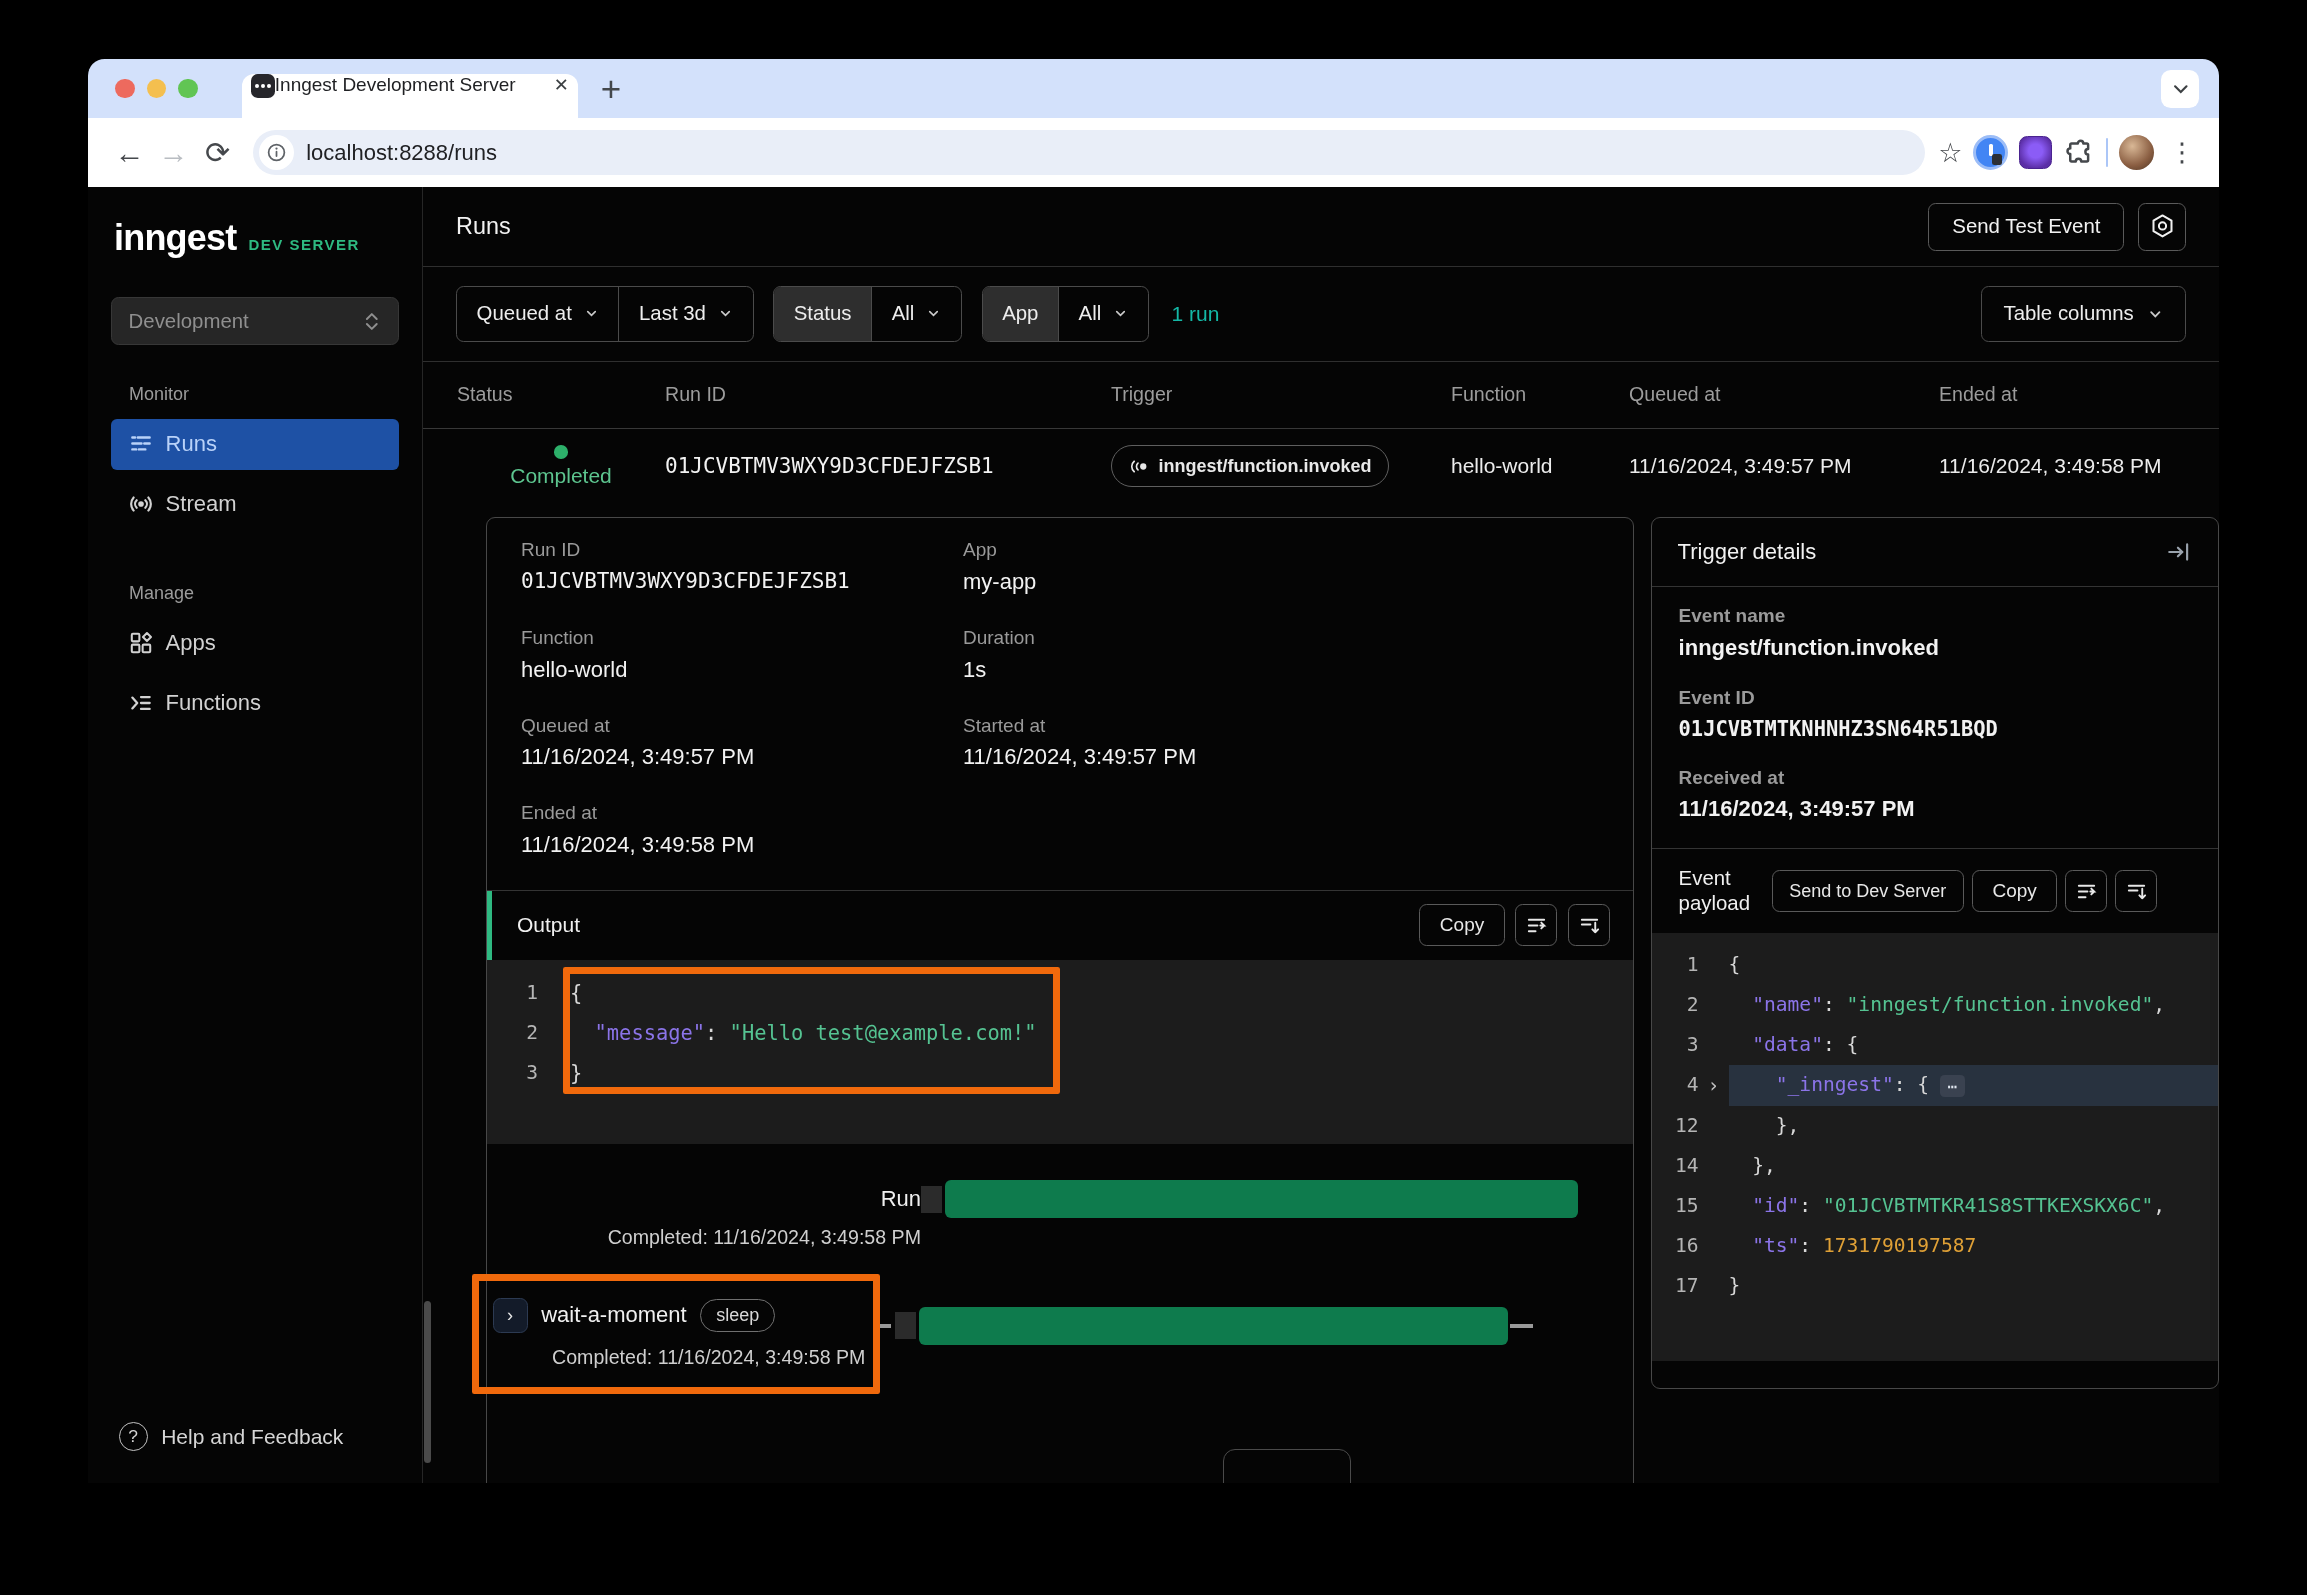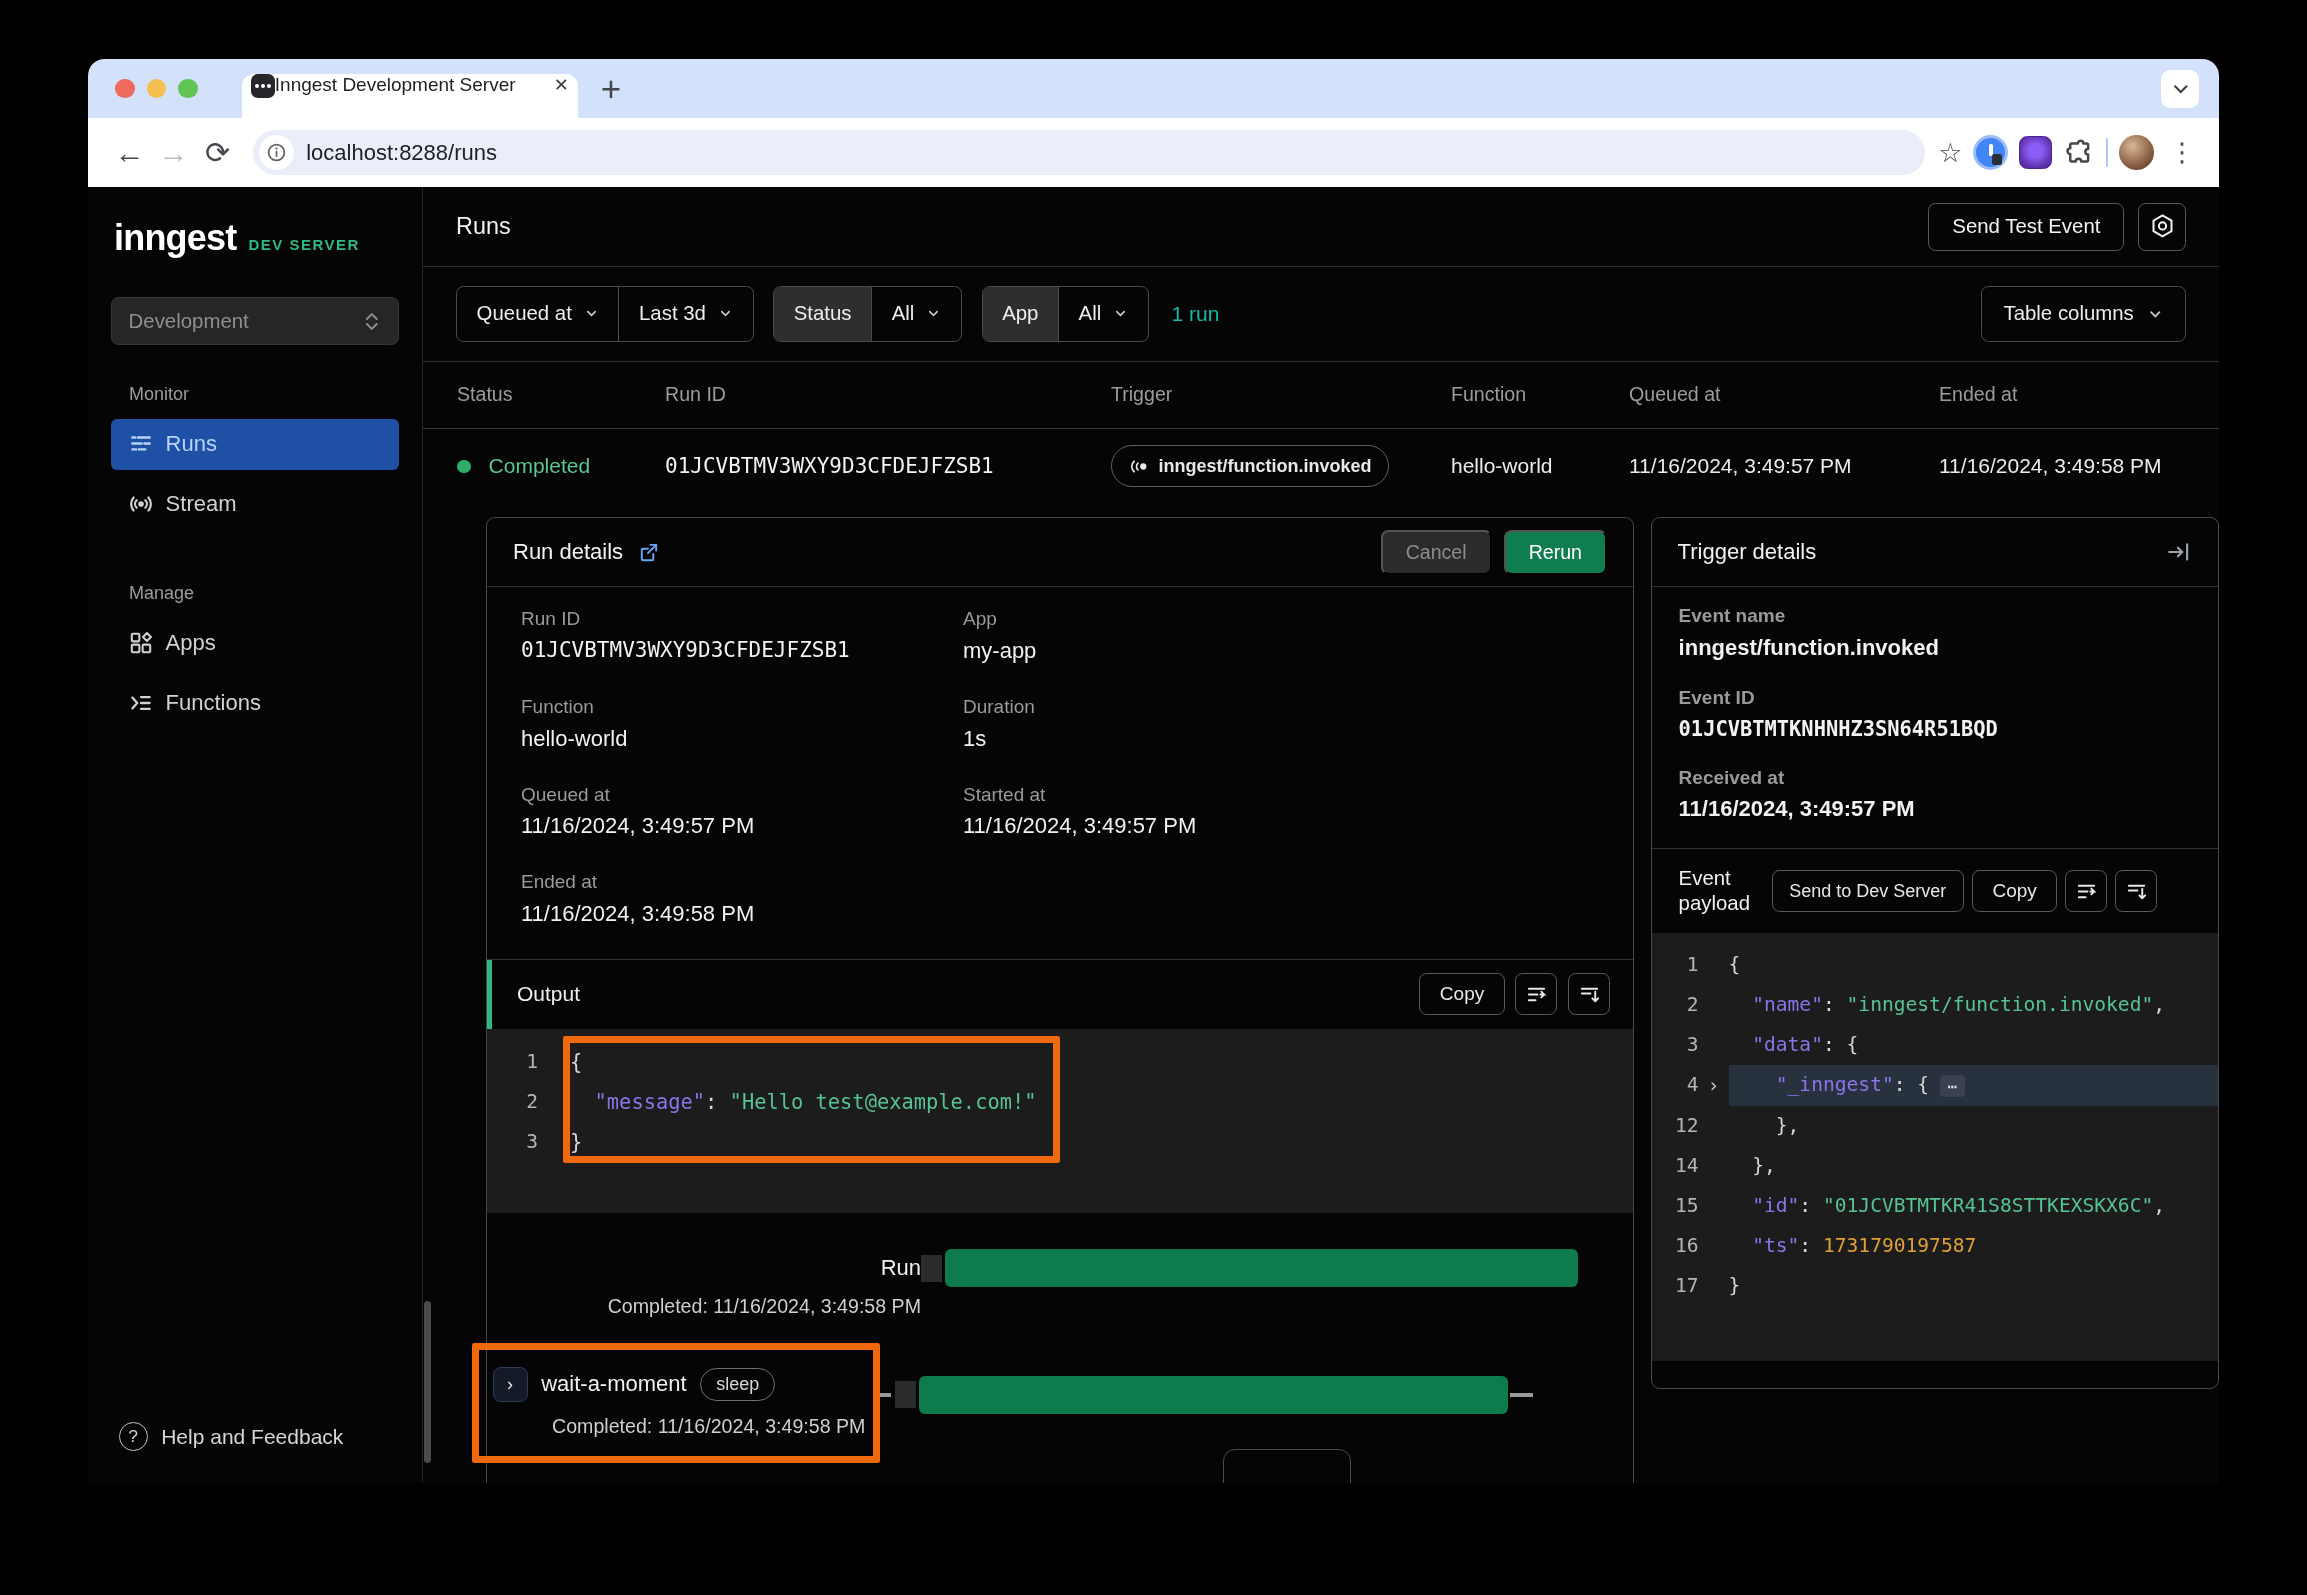--- a/index.html
+++ b/index.html
@@ -81,21 +81,21 @@
   .fseg { display:flex; align-items:center; gap:12px; padding:0 19.6px; font-size:20.4px; color:#ededed; }
   .fseg + .fseg { border-left:0.8px solid #4b4b4b; }
   .fseg.tinted { background:#2e2e2e; }
   .run-count { font-size:21px; color:#14b8a6; margin-left:3px; }
   .table-columns { margin-left:auto; display:flex; align-items:center; gap:13.6px; border:0.8px solid #4b4b4b;
                    border-radius:7.6px; height:56px; padding:0 21px; font-size:20.4px; color:#ededed; }
 
   .thead, .trow { display:grid; grid-template-columns:208px 446px 340px 178px 310px 1fr; padding:0 34px; align-items:center; }
   .thead { height:66px; color:#9c9c9c; font-size:19.6px; }
   .trow { height:76px; font-size:21px; color:#ececec; }
-  .status-cell { display:flex; align-items:center; gap:18px; }
+  .status-cell { display:flex; align-items:center; gap:5px;flex-direction:column; }
   .dot { width:13.6px; height:13.6px; border-radius:50%; background:#2db06a; }
   .status-txt { color:#5dc58f; font-size:21px; }
   .runid { font-size:21px; color:#f2f2f2; }
   .trigger-pill { display:inline-flex; align-items:center; gap:9px; height:42px; border:0.8px solid #5f5f5f;
                   border-radius:21px; padding:0 16.6px; font-size:18px; color:#e8e8e8; width:fit-content; font-weight:600;}
   .fn-cell { font-weight:500; }
 
   
   .details-row { display:flex; padding:13px 0 0 63px; gap:16.6px; align-items:flex-start; flex:1; min-height:0; }
   .panel { border:0.8px solid #484848; border-radius:9px; background:#050505; }
@@ -375,32 +375,20 @@
           <span>inngest/function.invoked</span>
         </span>
         <span class="fn-cell">hello-world</span>
         <span>11/16/2024, 3:49:57 PM</span>
         <span>11/16/2024, 3:49:58 PM</span>
       </div>
 
       <div class="details-row">
 
         <div class="panel run-panel">
-          <div class="panel-head">
-            <span class="panel-title">Run details</span>
-            <svg width="23" height="23" viewBox="0 0 24 24" fill="none" stroke="#6aa4f8" stroke-width="2" stroke-linecap="round" stroke-linejoin="round">
-                <path d="M14 4h6v6"></path>
-                <path d="M20 4l-8.5 8.5"></path>
-                <path d="M17 13.5V19a1 1 0 0 1-1 1H6a1 1 0 0 1-1-1V9a1 1 0 0 1 1-1h5.5"></path>
-              </svg>
-            <div class="run-actions">
-              <button class="btn-cancel">Cancel</button>
-              <button class="btn-rerun">Rerun</button>
-            </div>
-          </div>
 
           <div class="info-grid">
             <div class="field">
               <div class="lbl">Run ID</div>
               <div class="val mono">01JCVBTMV3WXY9D3CFDEJFZSB1</div>
             </div>
             <div class="field">
               <div class="lbl">App</div>
               <div class="val link">my-app</div>
             </div>

